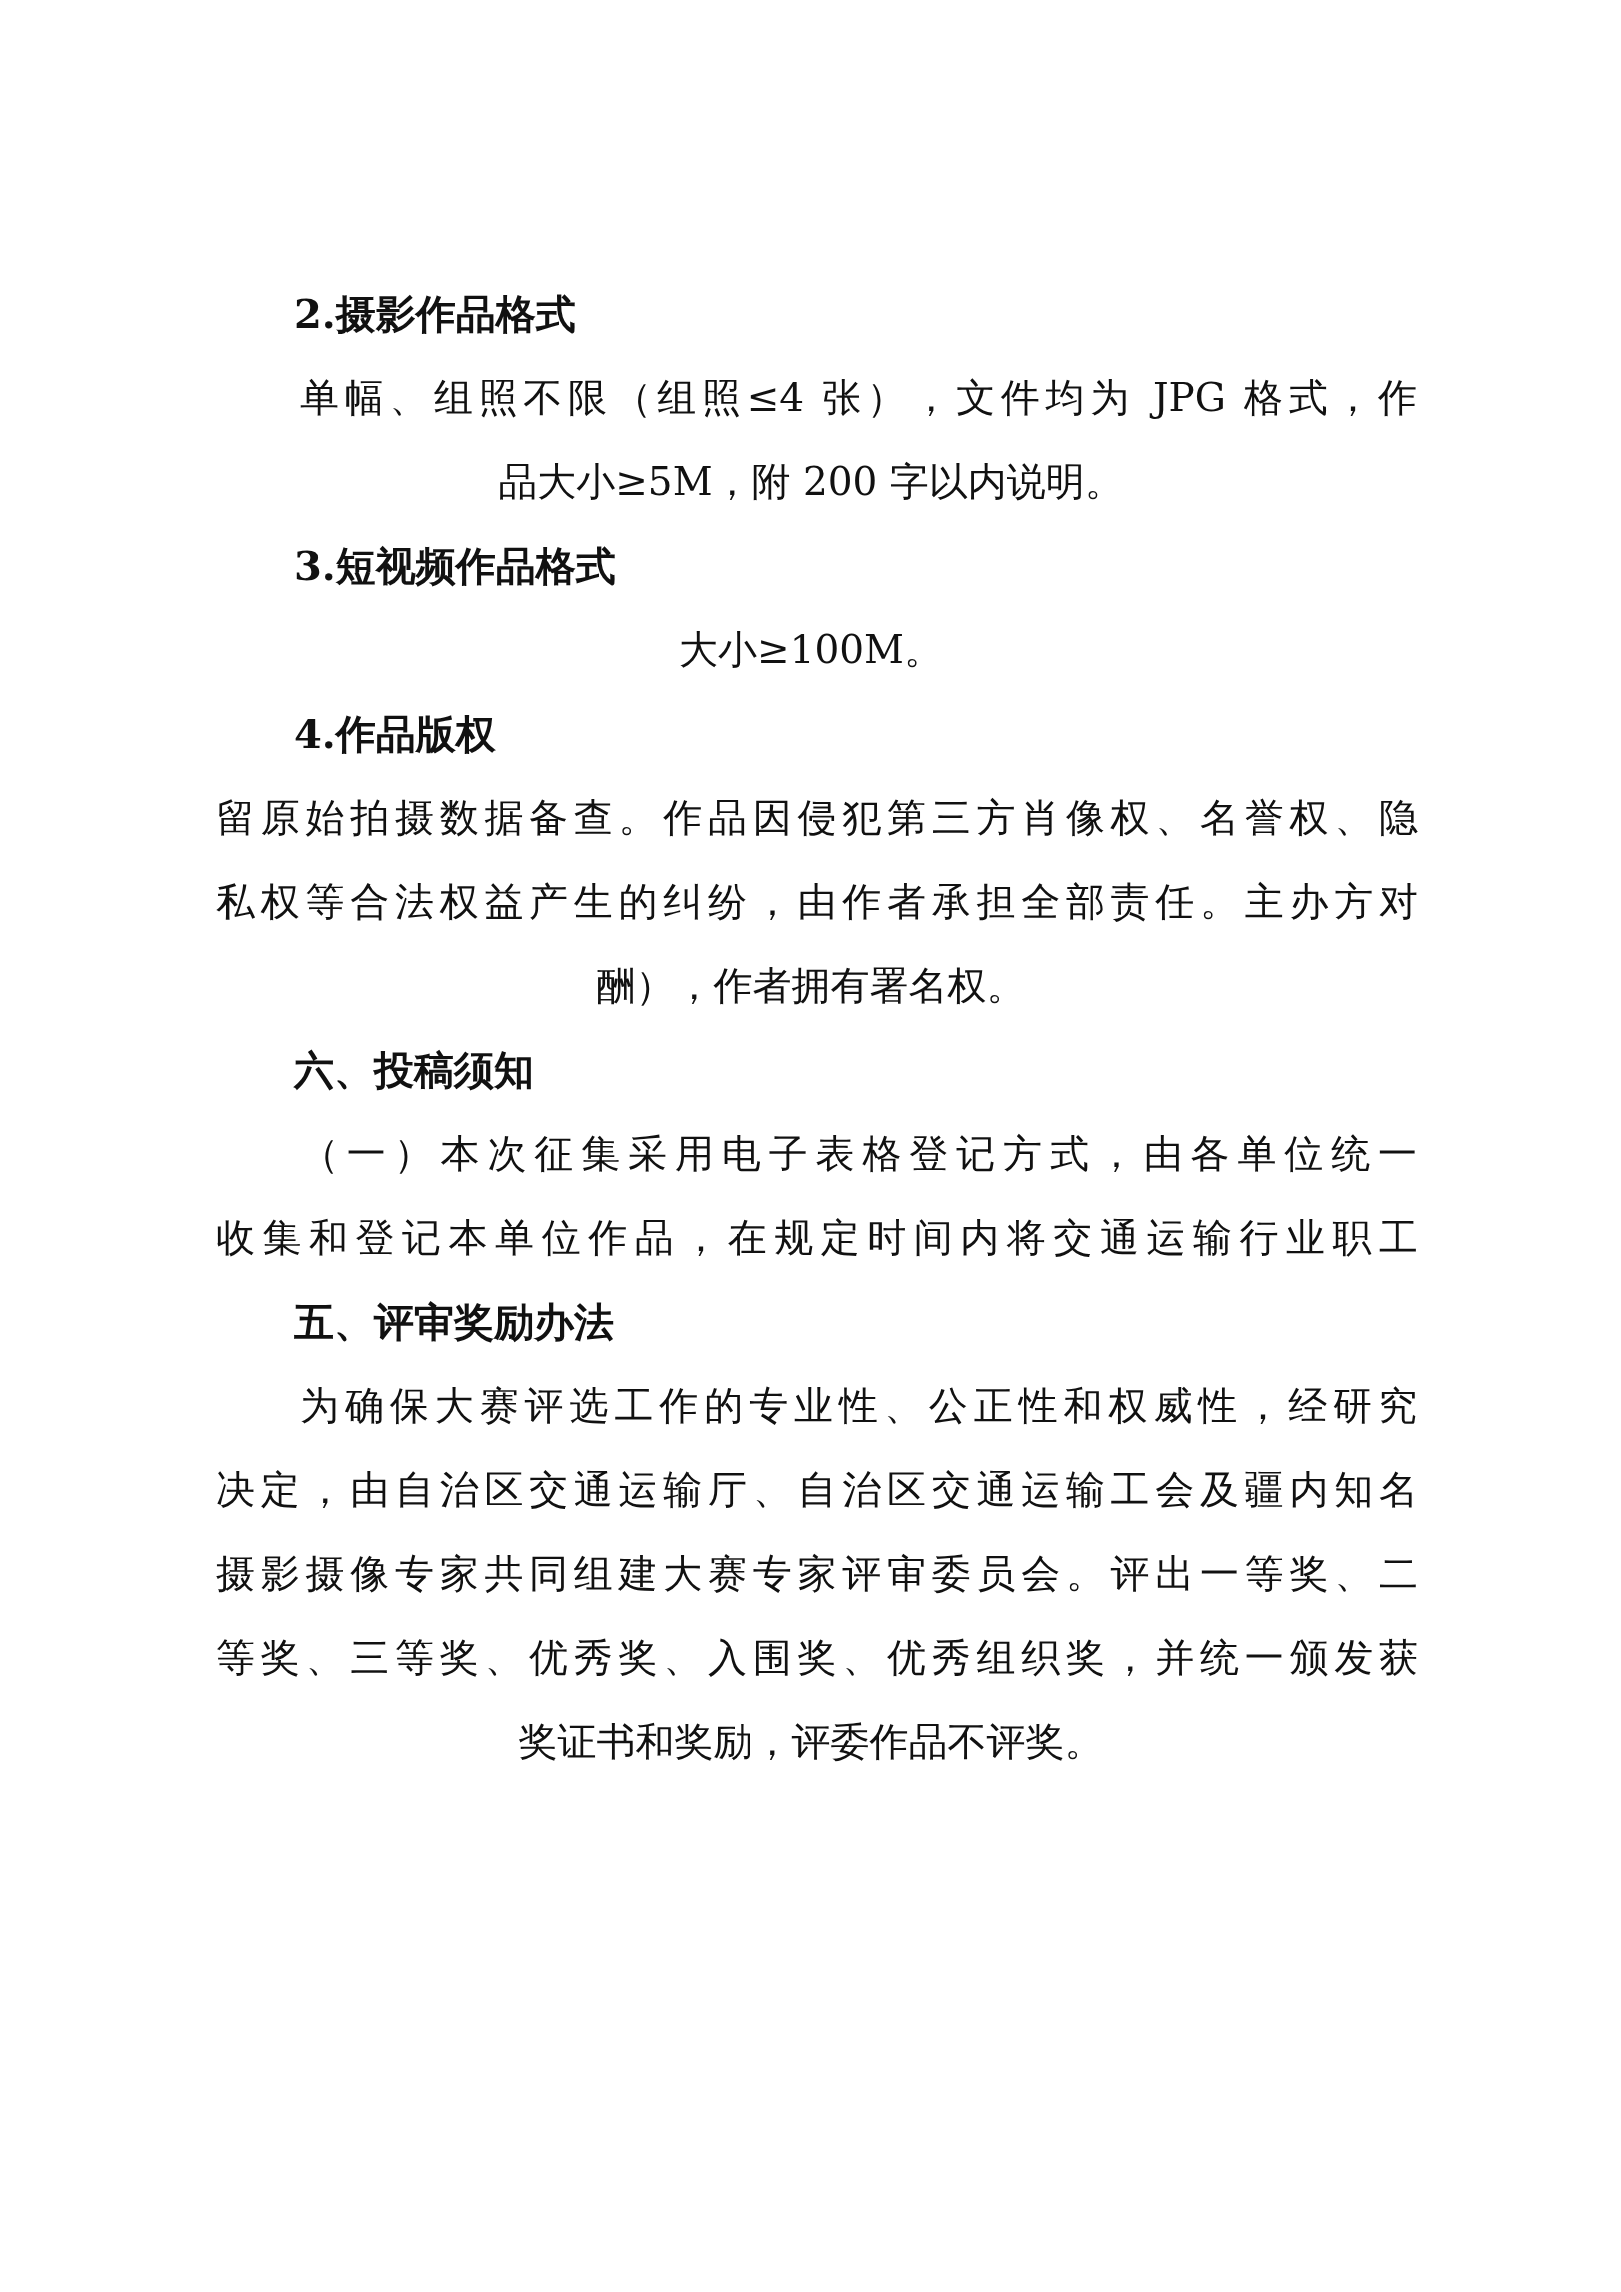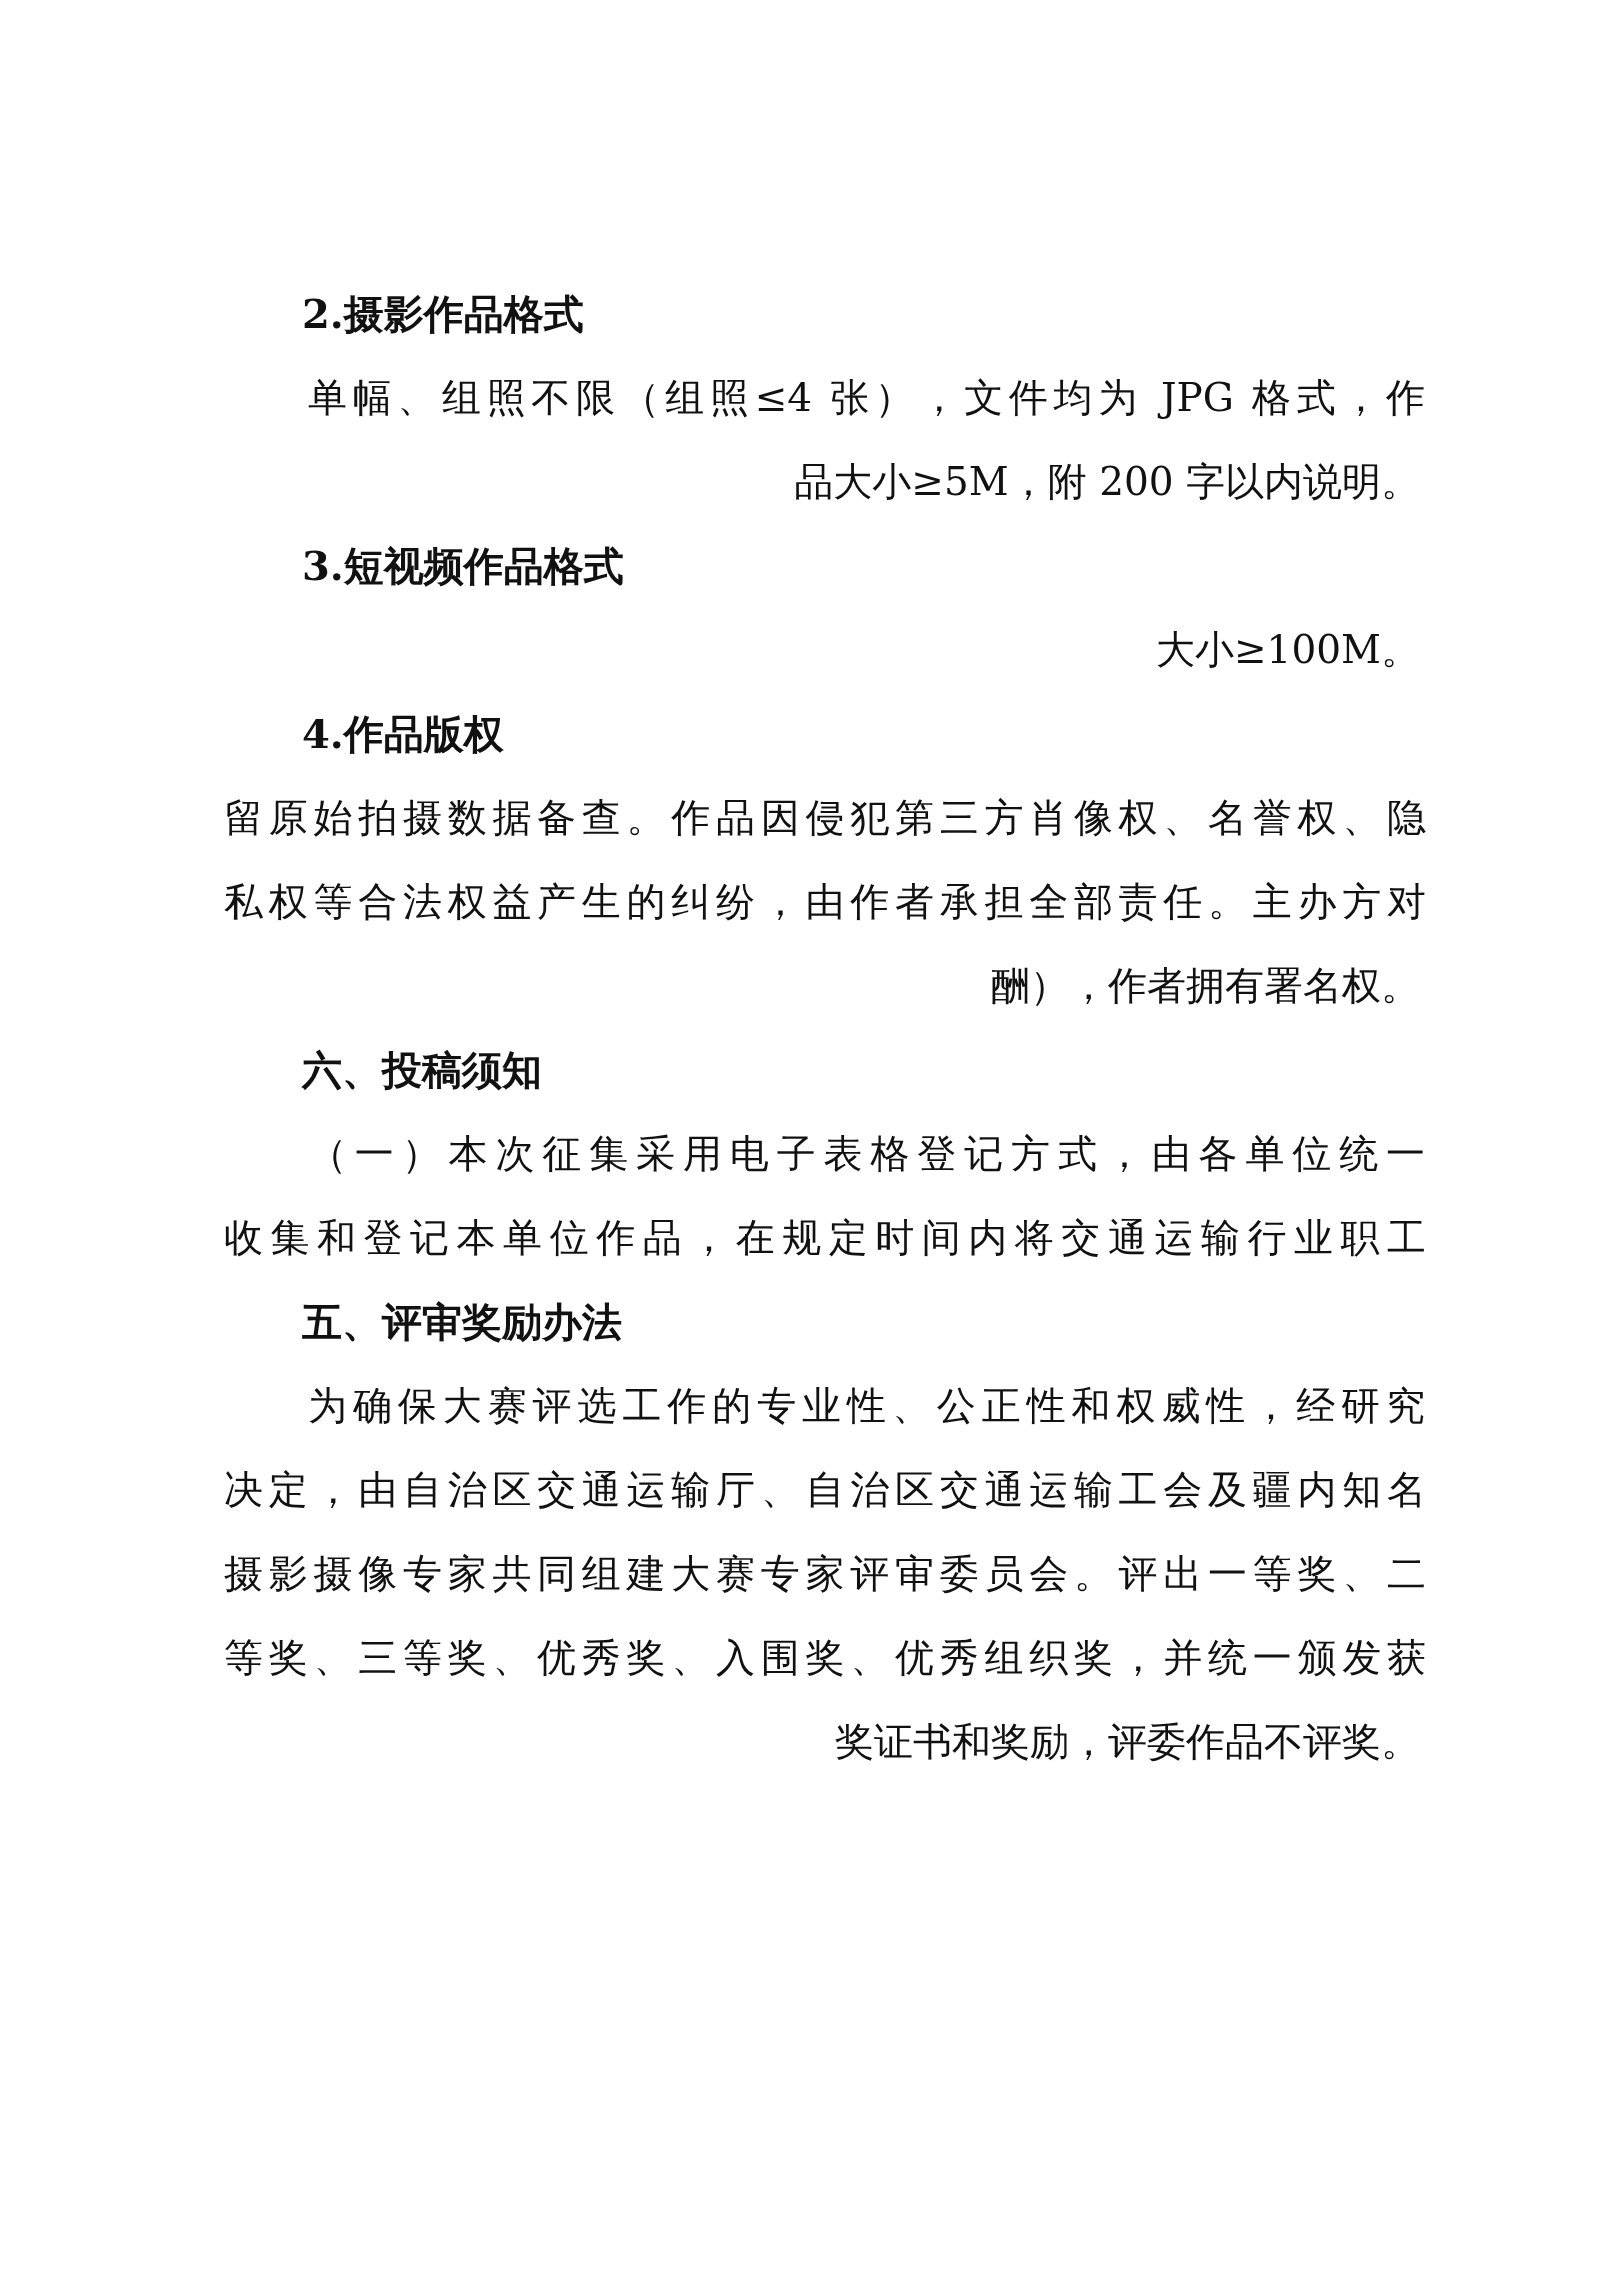--- a/index.html
+++ b/index.html
@@ -10,21 +10,21 @@
     body {
       width: 1621px;
       height: 2293px;
       position: relative;
       overflow: hidden;
       font-family: "DejaVu Serif", "Liberation Serif", serif;
       color: #111111;
     }
     .page {
       position: absolute;
-      left: 218px;
+      left: 210px;
       top: 284px;
       width: 1202px;
     }
     .line {
       height: 84px;
       line-height: 59px;
       font-size: 39px;
       white-space: nowrap;
       letter-spacing: 0px;
     }
@@ -39,21 +39,21 @@
     .just {
       text-align: justify;
       text-align-last: justify;
       width: 1202px;
       margin-left: 6px;
     }
     .first.just {
       width: 1117px;
     }
     .left {
-      text-align: right;
+      text-align: center;
     }
   </style>
 </head>
 <body>
 
 <div class="page">
 
   <div>
     <div class="line heading">2.摄影作品格式</div>
     <div class="line first just">单幅、组照不限（组照≤4 张），文件均为 JPG 格式，作</div>

